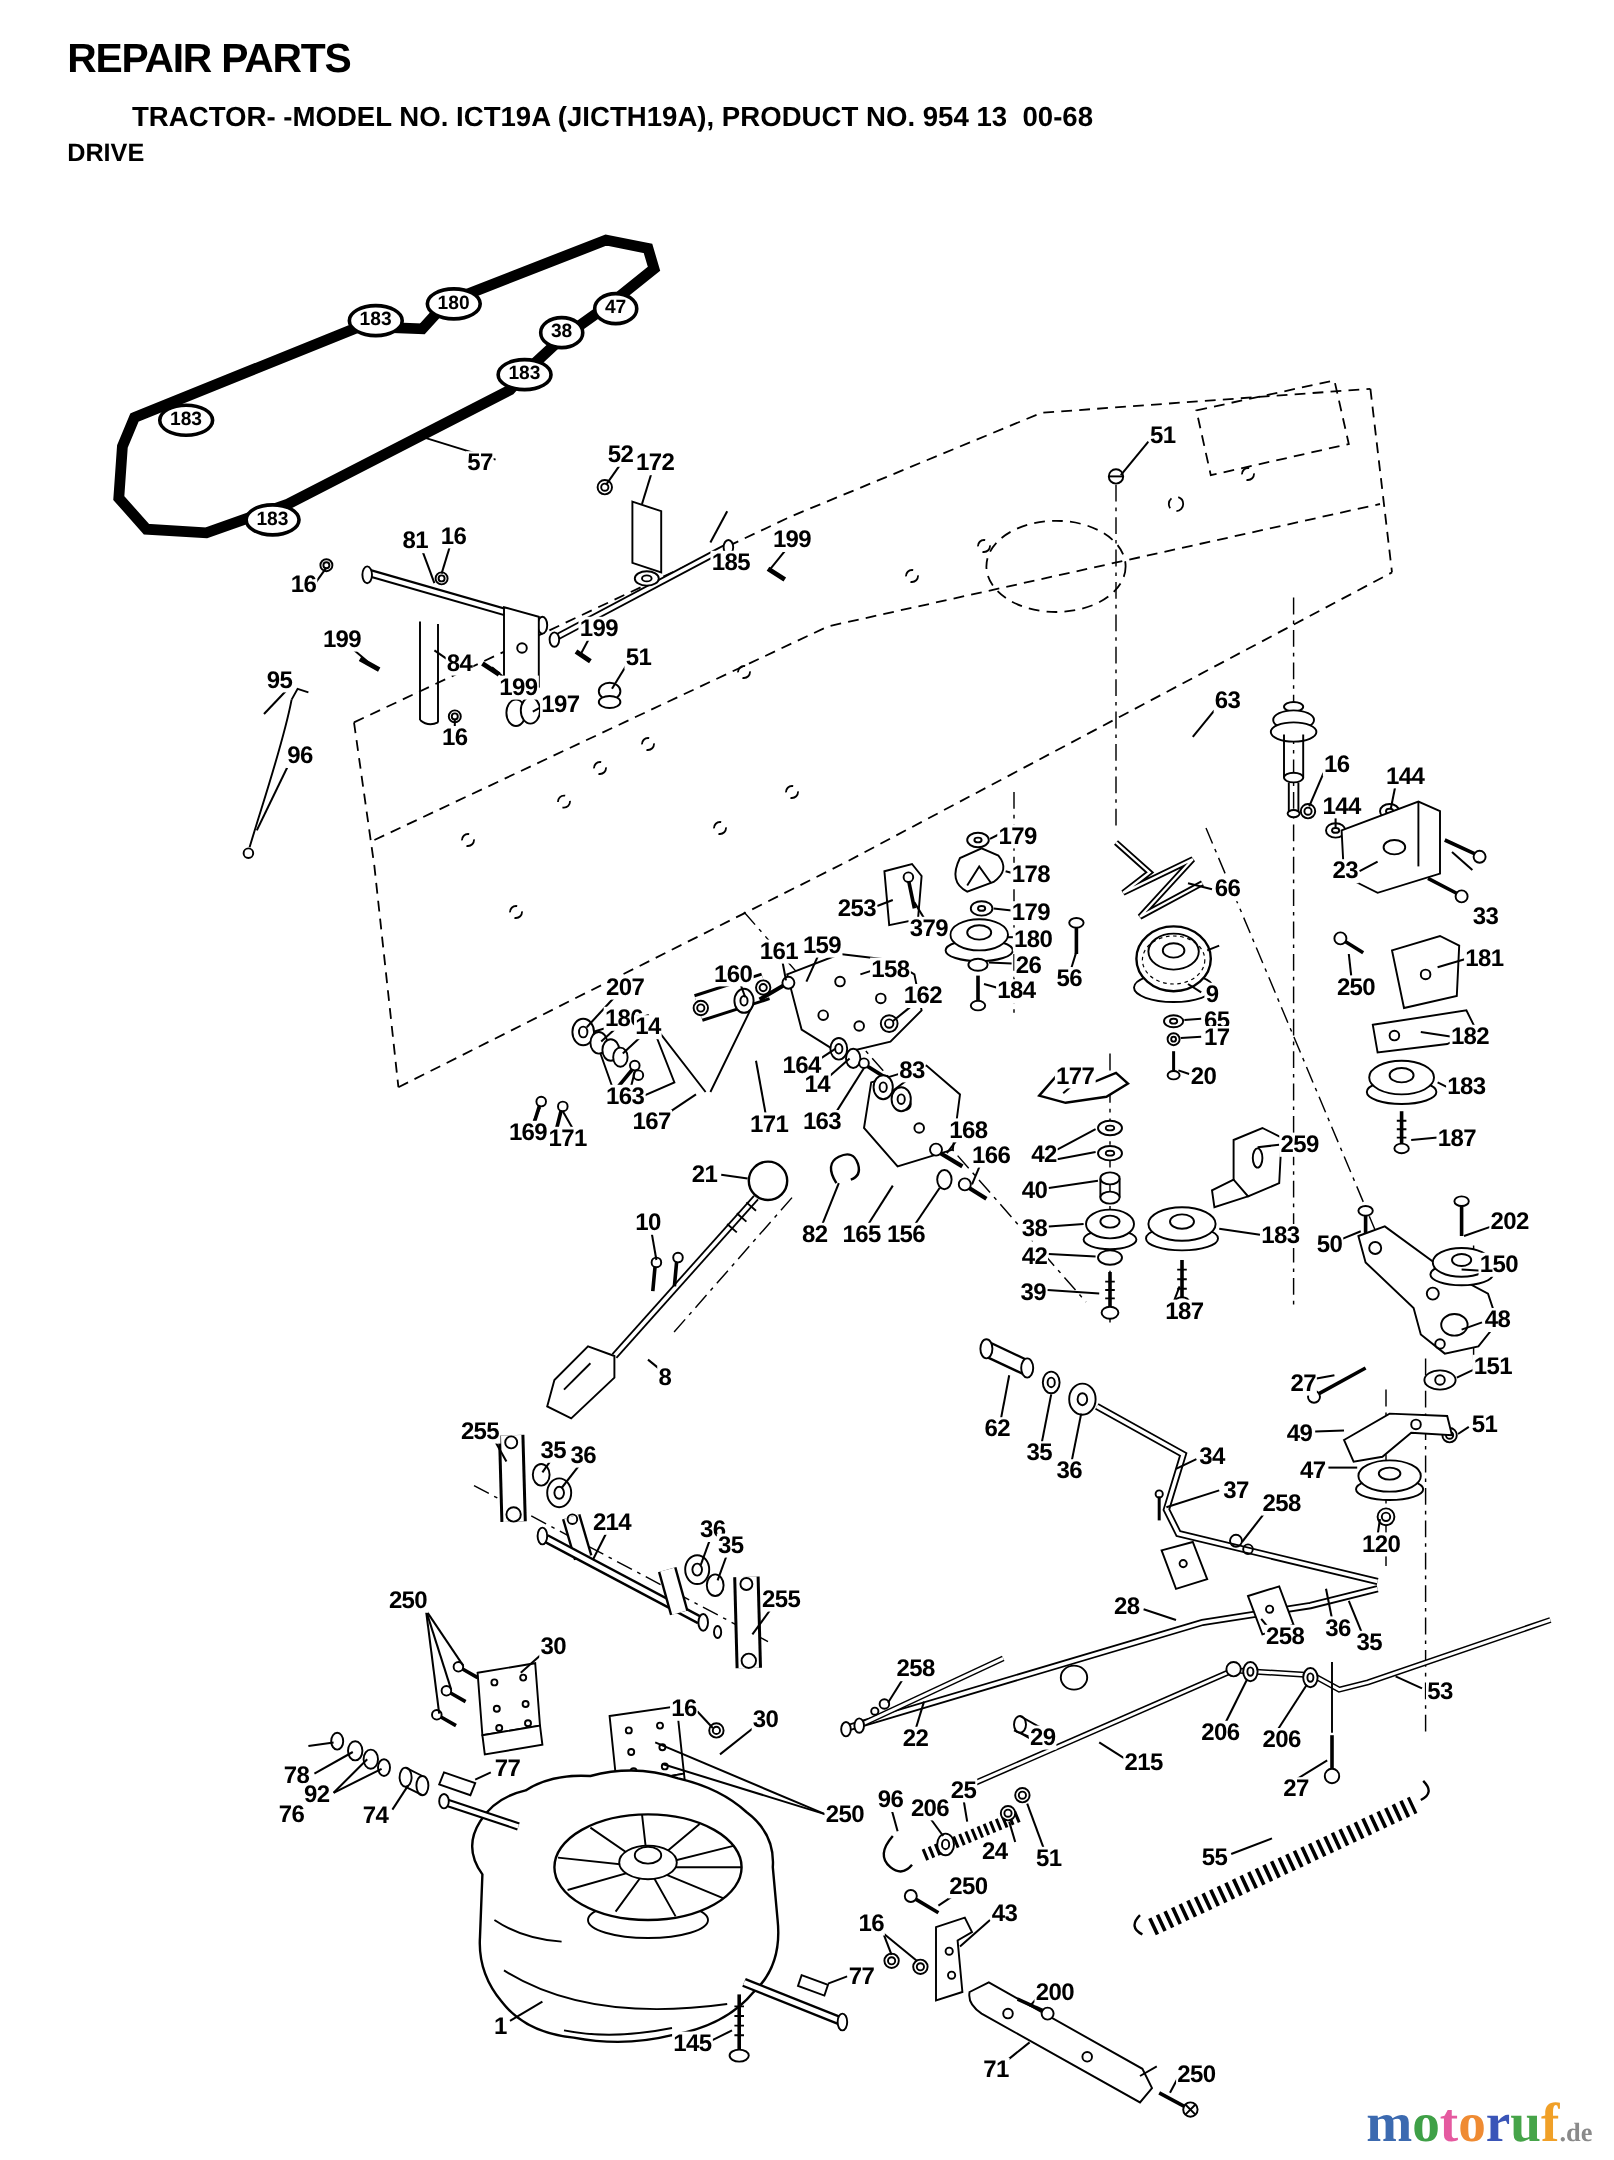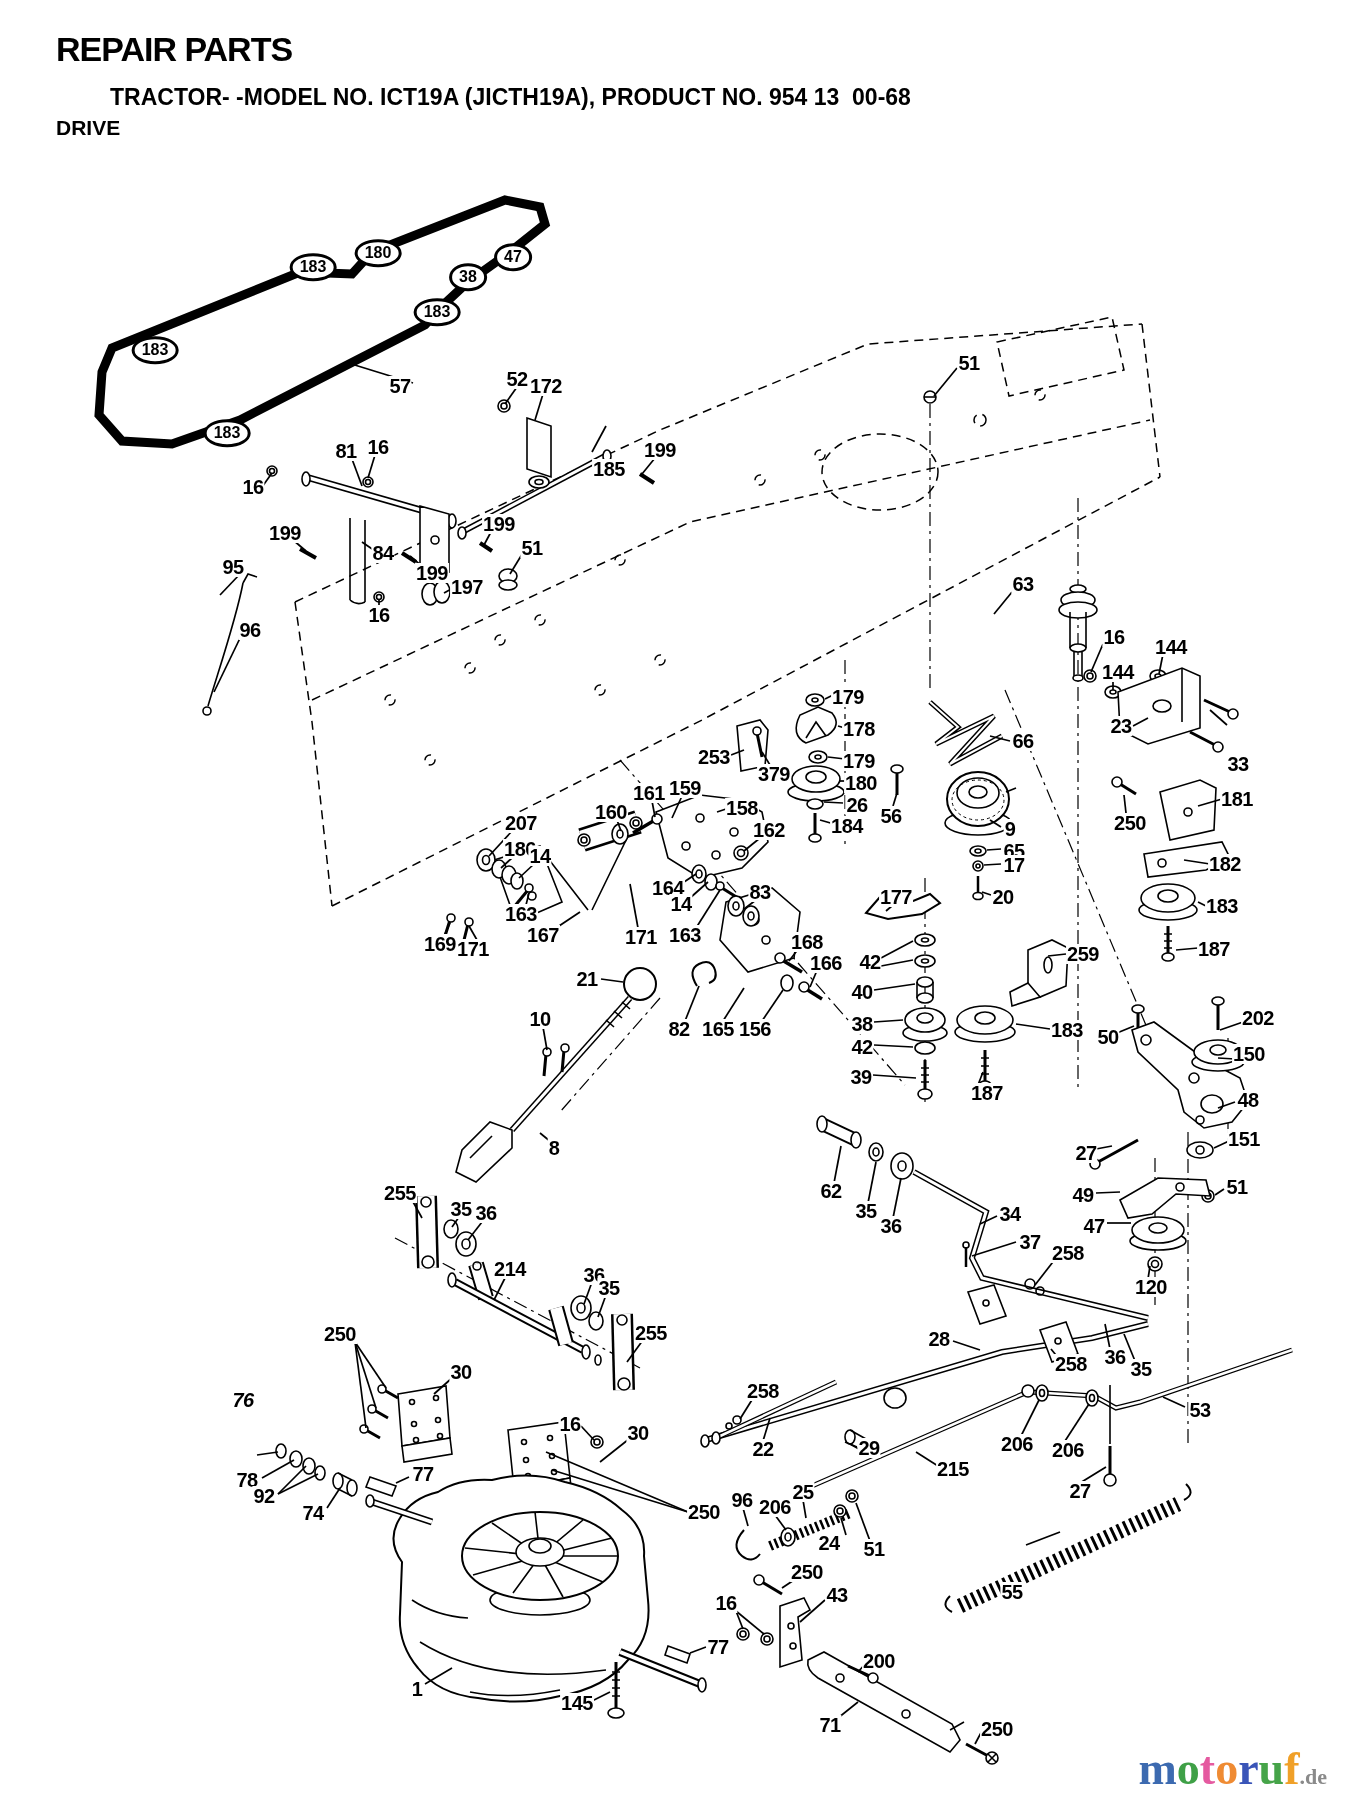--- a/index.html
+++ b/index.html
@@ -683,21 +683,21 @@
         <div class="plabel" style="left: 1030px; top: 1242px;">37</div>
         <div class="plabel" style="left: 1068px; top: 1253px;">258</div>
         <div class="plabel" style="left: 939px; top: 1339px;">28</div>
         <div class="plabel" style="left: 1071px; top: 1364px;">258</div>
         <div class="plabel" style="left: 1115px; top: 1357px;">36</div>
         <div class="plabel" style="left: 1141px; top: 1369px;">35</div>
         <div class="plabel" style="left: 1200px; top: 1410px;">53</div>
         <div class="plabel" style="left: 1017px; top: 1444px;">206</div>
         <div class="plabel" style="left: 1068px; top: 1450px;">206</div>
         <div class="plabel" style="left: 1080px; top: 1491px;">27</div>
-        <div class="plabel" style="left: 1012px; top: 1548px; margin-top: 44px;">55</div>
+        <div class="plabel" style="left: 1012px; top: 1548px;">55</div>
         <div class="plabel" style="left: 400px; top: 1193px;">255</div>
         <div class="plabel" style="left: 461px; top: 1209px;">35</div>
         <div class="plabel" style="left: 486px; top: 1213px;">36</div>
         <div class="plabel" style="left: 510px; top: 1269px;">214</div>
         <div class="plabel" style="left: 594px; top: 1275px;">36</div>
         <div class="plabel" style="left: 609px; top: 1288px;">35</div>
         <div class="plabel" style="left: 651px; top: 1333px;">255</div>
         <div class="plabel" style="left: 340px; top: 1334px;">250</div>
         <div class="plabel" style="left: 461px; top: 1372px;">30</div>
         <div class="plabel" style="left: 570px; top: 1424px;">16</div>
@@ -713,21 +713,21 @@
         <div class="plabel" style="left: 829px; top: 1543px;">24</div>
         <div class="plabel" style="left: 874px; top: 1549px;">51</div>
         <div class="plabel" style="left: 807px; top: 1572px;">250</div>
         <div class="plabel" style="left: 726px; top: 1603px;">16</div>
         <div class="plabel" style="left: 837px; top: 1595px;">43</div>
         <div class="plabel" style="left: 718px; top: 1647px;">77</div>
         <div class="plabel" style="left: 879px; top: 1661px;">200</div>
         <div class="plabel" style="left: 830px; top: 1725px;">71</div>
         <div class="plabel" style="left: 997px; top: 1729px;">250</div>
         <div class="plabel" style="left: 577px; top: 1703px;">145</div>
-        <div class="plabel" style="left: 243px; top: 1400px; font-style: italic;">76</div>
+        <div class="plabel" style="left: 243px; top: 1512px;">76</div>
         <div class="plabel" style="left: 247px; top: 1480px;">78</div>
         <div class="plabel" style="left: 264px; top: 1496px;">92</div>
         <div class="plabel" style="left: 313px; top: 1513px;">74</div>
         <div class="plabel" style="left: 423px; top: 1474px;">77</div>
         <div class="plabel" style="left: 417px; top: 1689px;">1</div>
       </div>
     <div id="badges">
         <div class="badge" style="left: 313px; top: 267px;">183</div>
         <div class="badge" style="left: 378px; top: 253px;">180</div>
         <div class="badge" style="left: 513px; top: 257px;">47</div>

